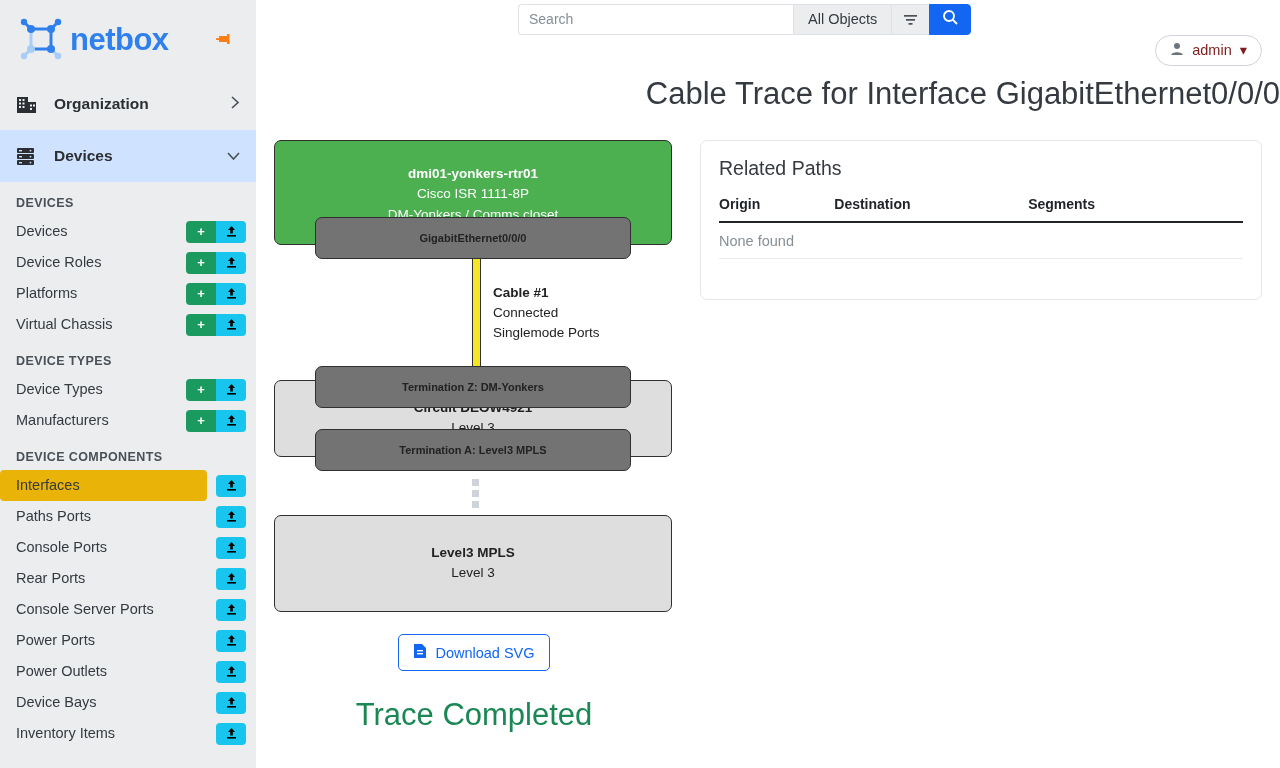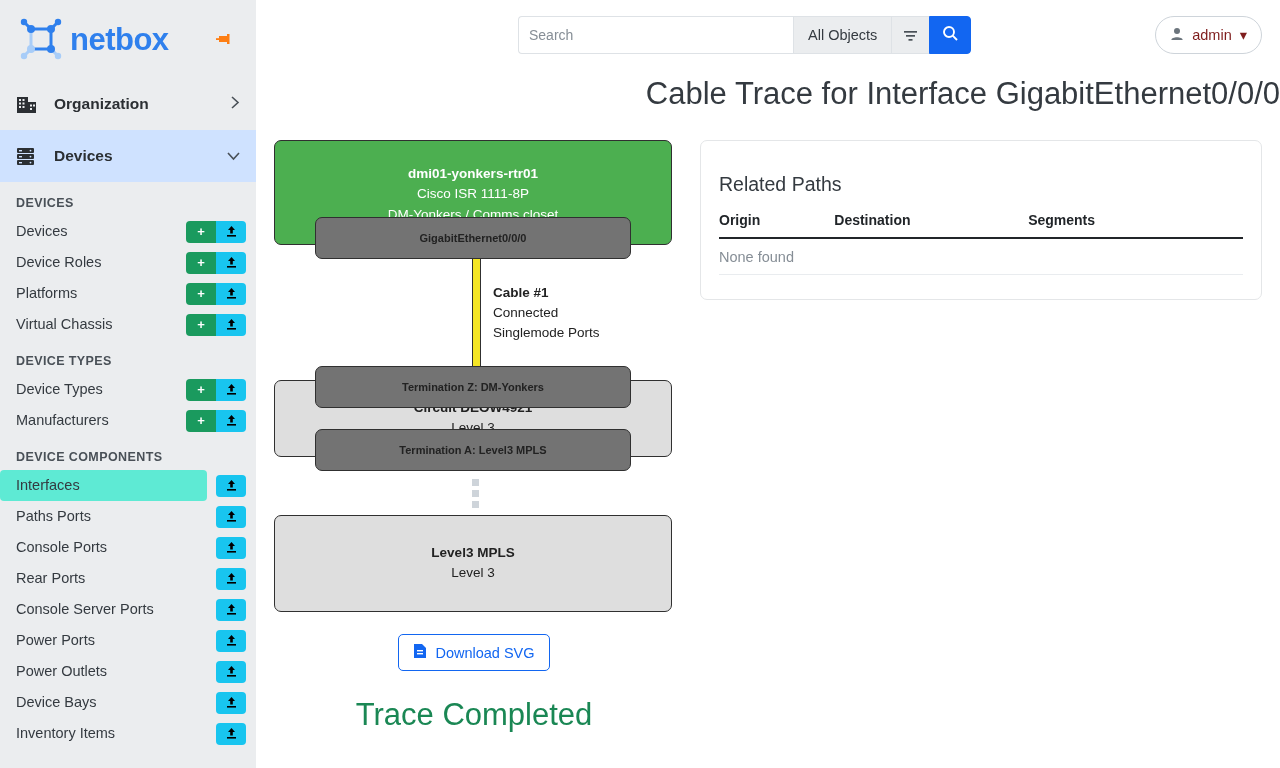--- a/index.html
+++ b/index.html
@@ -57,41 +57,42 @@
     position: relative;
   }
   .nav-row .lbl {
     font-size: 14.5px; color: #343a40;
     flex: 1; line-height: 31px;
   }
   .nav-row .lblwrap {
     flex: 1; height: 31px; display:flex; align-items:center;
     border-radius: 4px; padding-left: 0px;
   }
-  .nav-row.sel .lblwrap { background: #5eead4; margin-left:-16px; padding-left:16px; width: 207px; flex: none;}
+  .nav-row.sel .lblwrap { background: #eab308; margin-left:-16px; padding-left:16px; width: 207px; flex: none;}
   .btn-group { display: flex; height: 22px; margin-left: auto; }
   .btn-add {
     width: 30px; background: #1a9a5e; color: #fff;
     display: flex; align-items: center; justify-content: center;
     border-radius: 4px 0 0 4px; font-size: 13px; font-weight: bold;
     cursor: pointer;
   }
   .btn-imp {
     width: 30px; background: #18c5ef; color: #000;
     display: flex; align-items: center; justify-content: center;
     border-radius: 0 4px 4px 0; cursor: pointer;
   }
   .btn-imp.only { border-radius: 4px; }
 
   
   .main { flex: 1; height: 768px; background: #fff; position: relative; overflow: hidden; }
 
   .topbar {
     height: 70px; display: flex; align-items: center;
     padding: 4px 18px;
+    flex-direction: column;
   }
   .searchwrap {
     display: flex; align-items: stretch; height: 38px;
     margin: 0 auto 0 244px;
   }
   .search-input {
     width: 275px; border: 1px solid #dee2e6; border-right: none;
     border-radius: 4px 0 0 4px; font-size: 14px;
     padding: 0 10px; outline: none; color: #343a40;
     background: #fff;
@@ -184,21 +185,21 @@
   }
   .trace-done {
     text-align: center; color: #1a8754;
     font-size: 31px; padding-top: 26px;
   }
 
   
   .card {
     flex: 1; max-width: 568px; height: 160px;
     border: 1px solid #e4e6e8; border-radius: 7px;
-    background: #fff; padding: 32px 18px;
+    background: #fff; padding: 16px 18px;
   }
   .card-title { font-size: 19.5px; color: #343a40; padding-bottom: 16px; }
   table.paths { width: 100%; border-collapse: collapse; }
   table.paths th {
     text-align: left; font-size: 14px; font-weight: bold;
     color: #212529; padding: 0 0 9px 0;
     border-bottom: 2px solid #212529;
   }
   table.paths td {
     font-size: 14.5px; color: #868e96;

